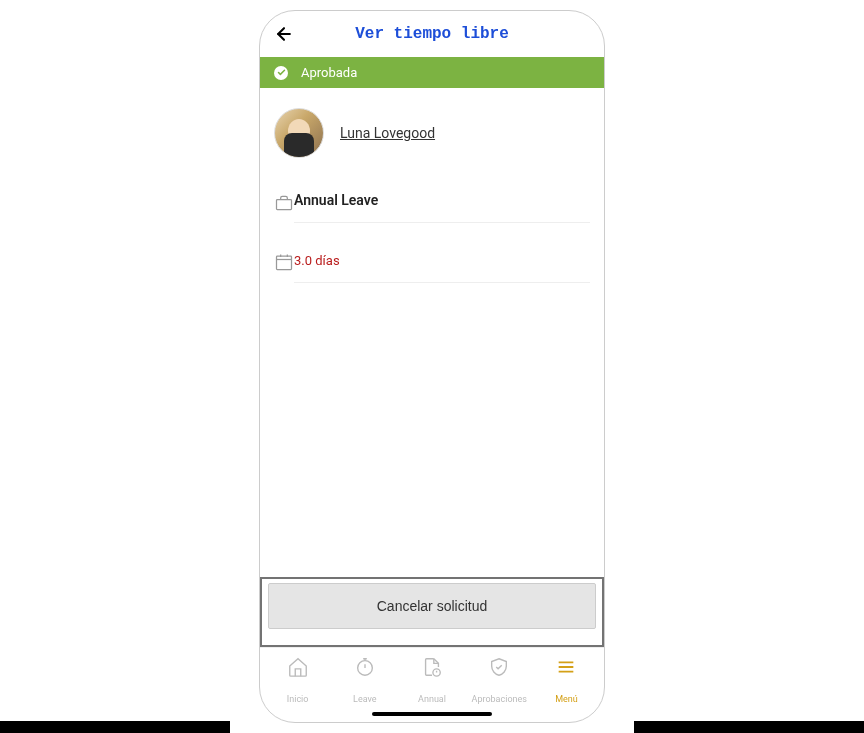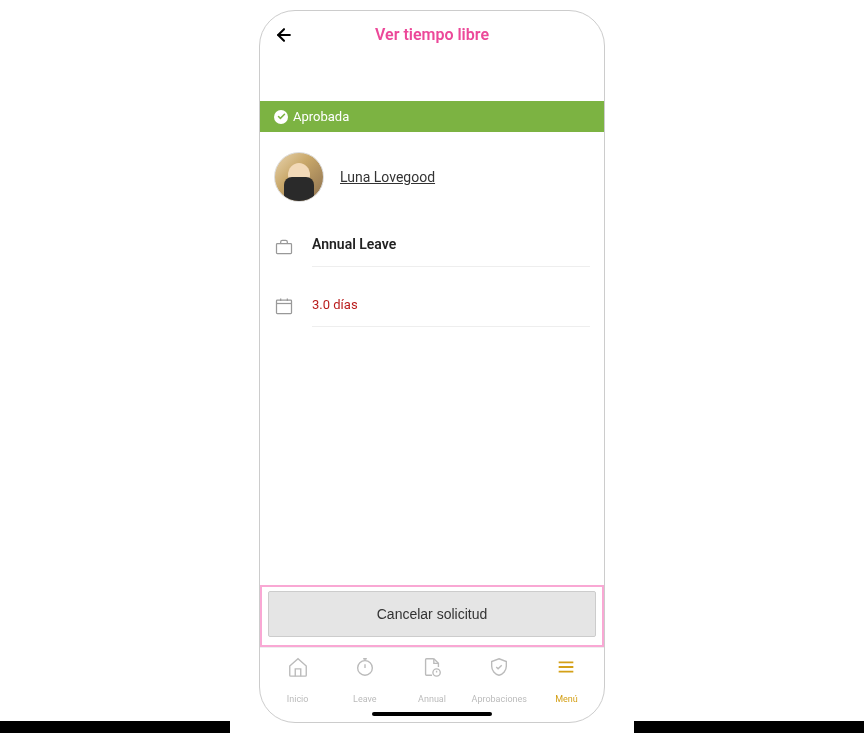--- a/index.html
+++ b/index.html
@@ -34,31 +34,31 @@
       left: 14px;
       cursor: pointer;
       display: flex;
       align-items: center;
     }
     .header-title {
       flex: 1;
       text-align: center;
       font-weight: 600;
       font-size: 16px;
-      color: #ec4899;
+      color: #1d4ed8;
+      font-family: Liberation Mono, monospace;
     }
     .status-bar {
       background: #7cb342;
       color: #fff;
       padding: 8px 14px;
       display: flex;
       align-items: center;
-      gap: 5px;
+      gap: 13px;
       font-size: 13px;
-      margin-top: 43px;
     }
     .check-circle {
       width: 14px;
       height: 14px;
       border-radius: 50%;
       background: #fff;
       display: inline-flex;
       align-items: center;
       justify-content: center;
     }
@@ -105,21 +105,20 @@
       border-radius: 50%;
     }
     .user-name {
       font-size: 14px;
       color: #333;
       text-decoration: underline;
     }
     .info-row {
       display: flex;
       align-items: flex-start;
-      gap: 18px;
       padding: 14px 0;
     }
     .info-row .icon {
       width: 20px;
       height: 20px;
       flex-shrink: 0;
       color: #999;
       margin-top: 1px;
     }
     .info-content {
@@ -131,22 +130,22 @@
       font-weight: 600;
       font-size: 14px;
       color: #222;
     }
     .info-sub {
       font-size: 13px;
       color: #b91c1c;
       margin-top: 2px;
     }
     .cancel-wrapper {
-      padding: 4px 6px 8px 6px;
-      border: 2px solid #f9a8d4;
+      padding: 4px 6px 16px 6px;
+      border: 2px solid #737373;
     }
     .cancel-btn {
       width: 100%;
       background: #e5e5e5;
       border: 1px solid #ccc;
       padding: 14px;
       font-size: 14px;
       color: #333;
       cursor: pointer;
       border-radius: 2px;

